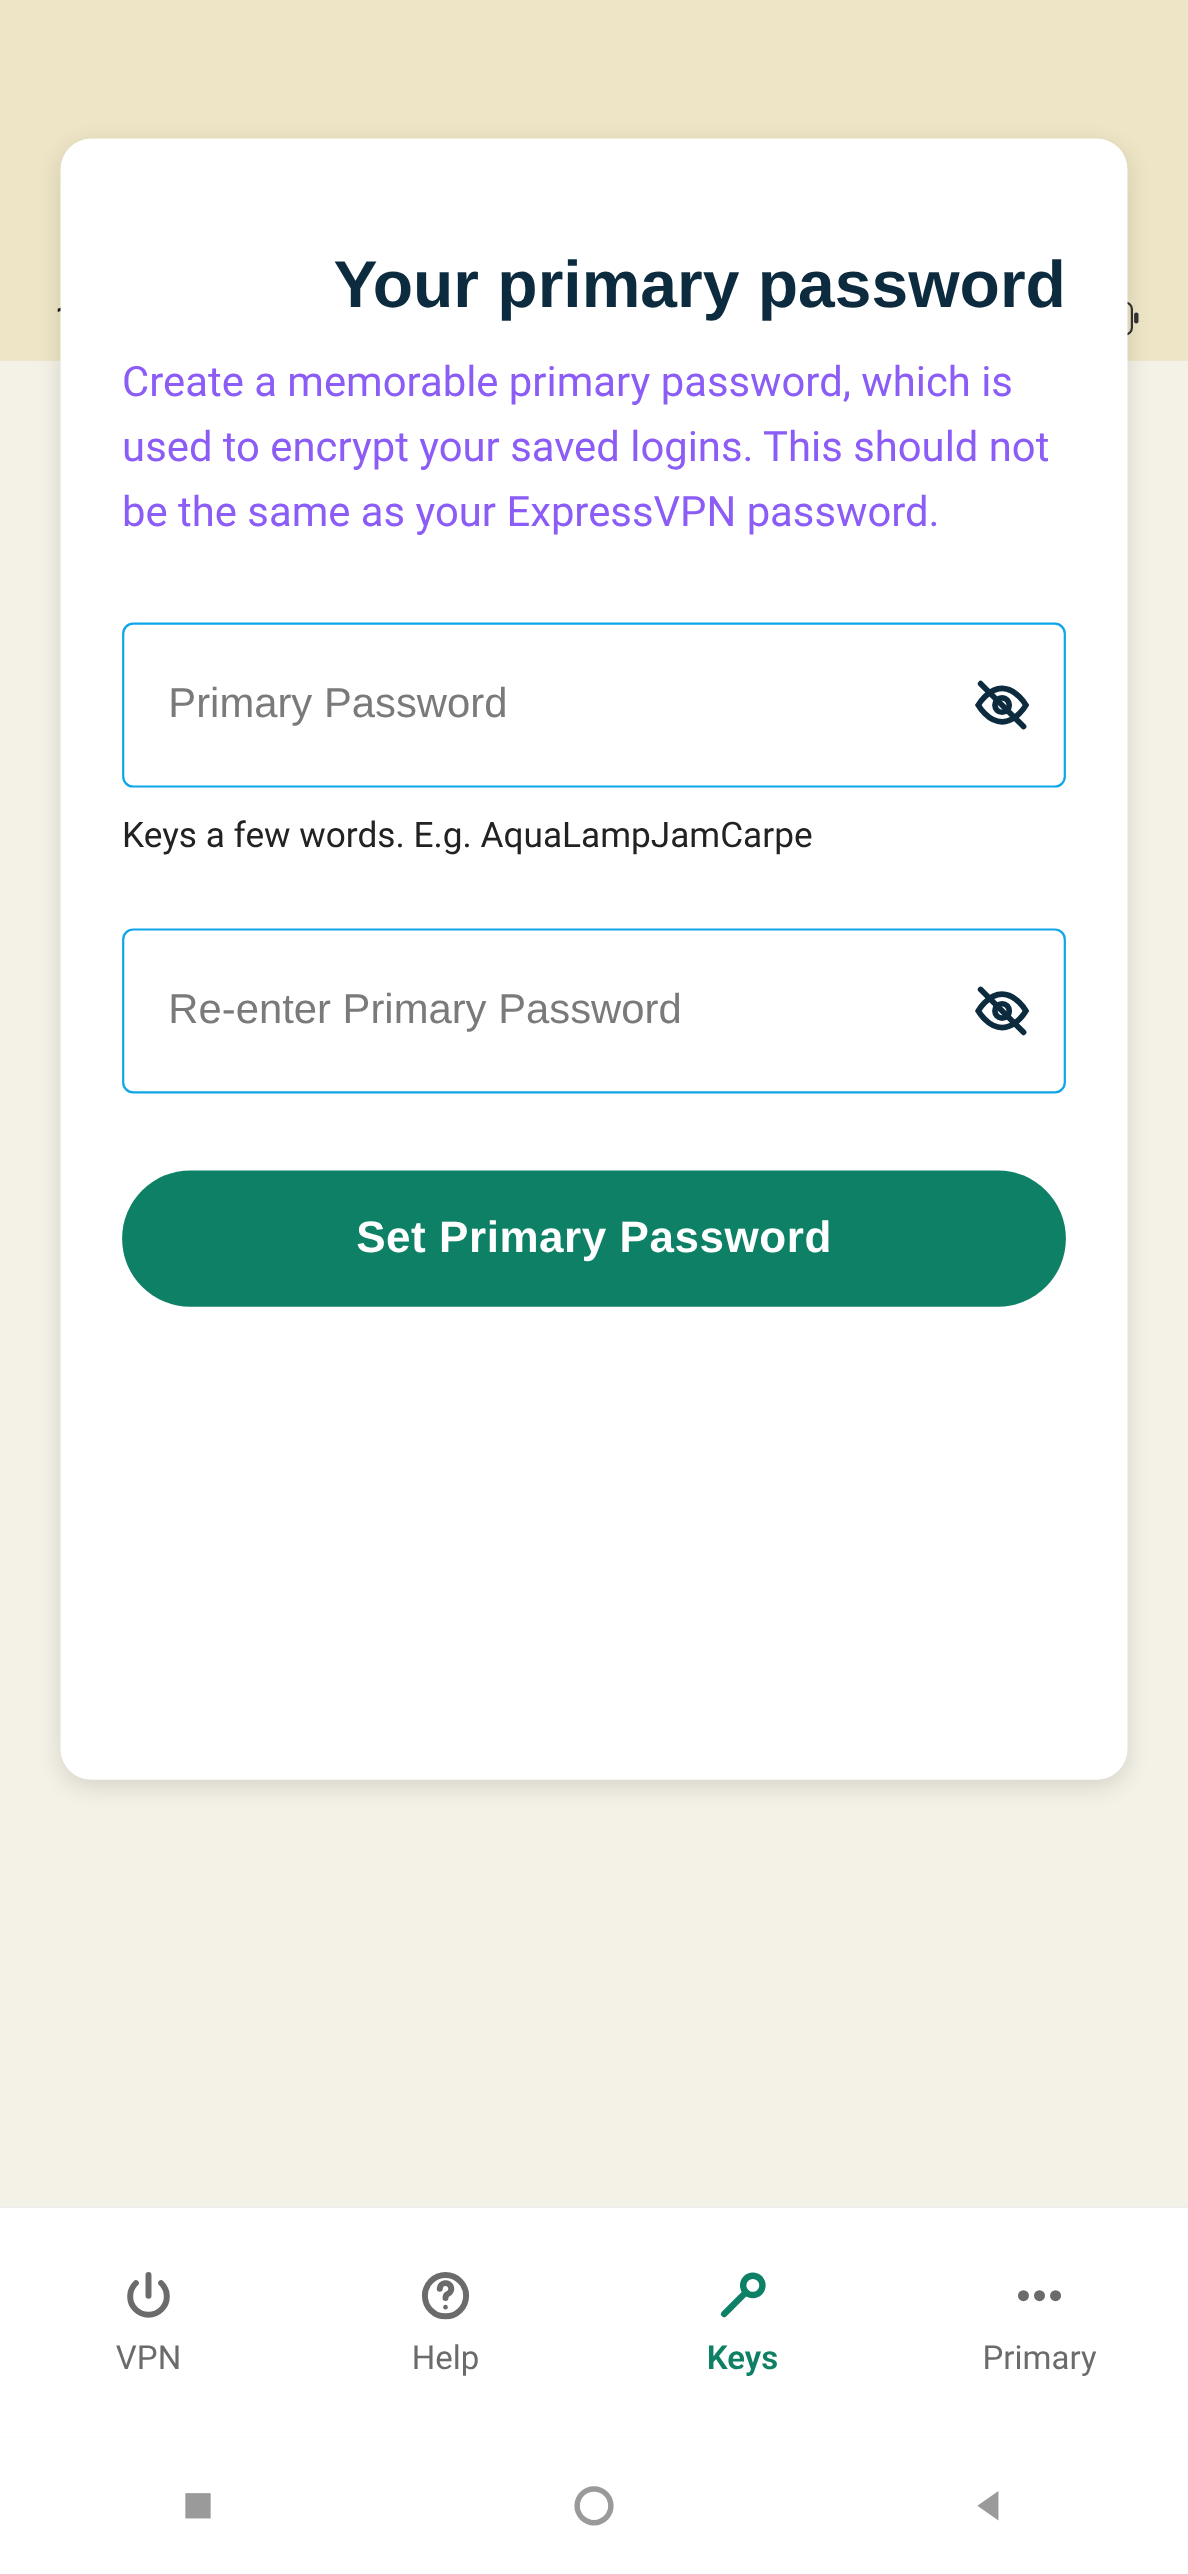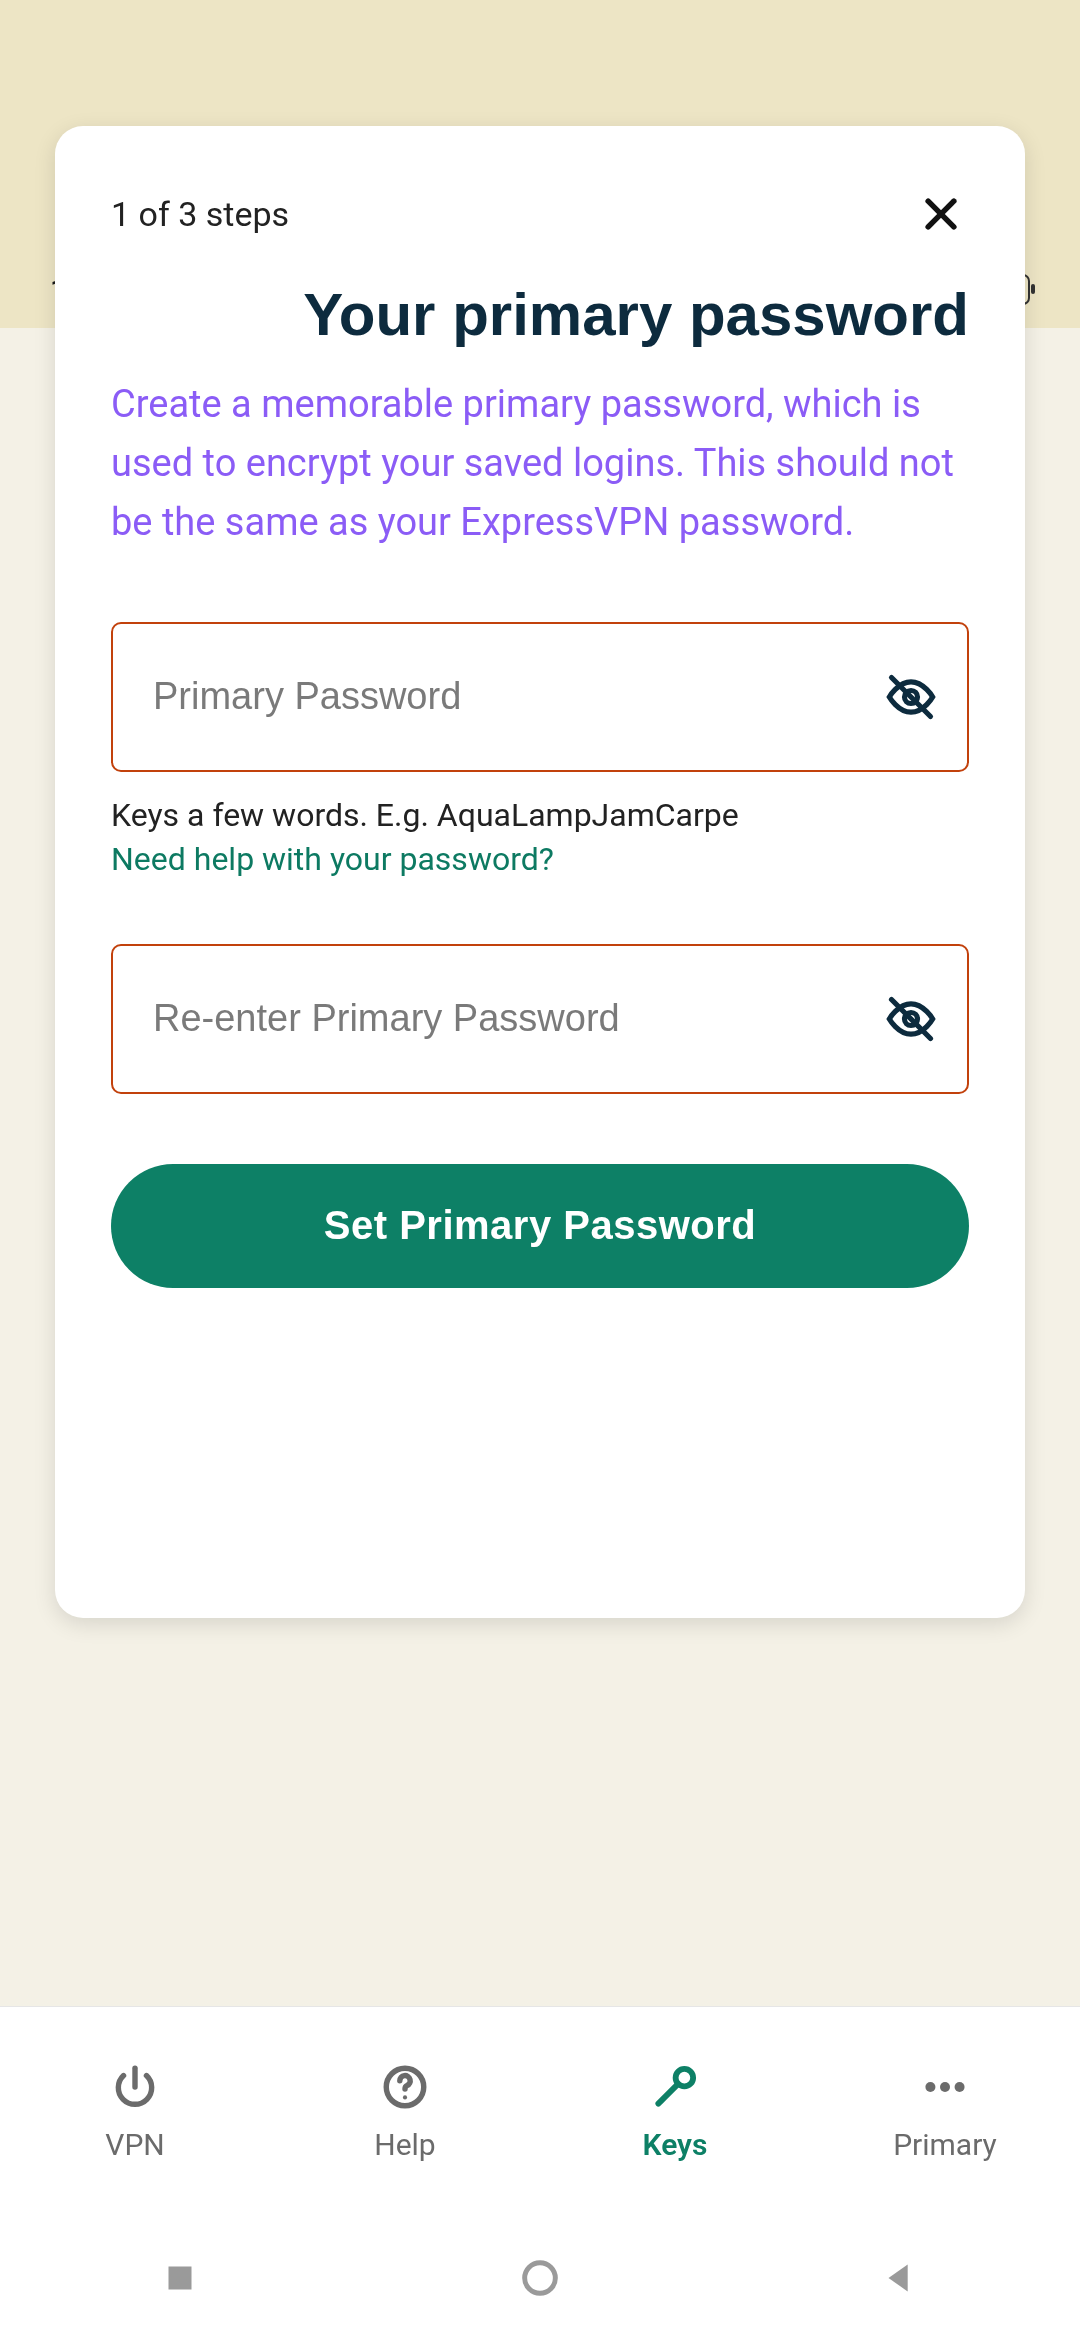--- a/index.html
+++ b/index.html
@@ -43,21 +43,21 @@
     margin-top: 38px;
     text-align: right;
   }
   .desc {
     font-size: 38px; color: #8b5cf6; line-height: 1.55;
     margin-top: 26px; font-weight: 400;
   }
 
   .field-wrap { margin-top: 70px; }
   .field {
-    border: 2px solid #c2410c; border-radius: 10px;
+    border: 2px solid #0ea5e9; border-radius: 10px;
     height: 150px; display: flex; align-items: center;
     padding: 0 28px 0 40px;
   }
   .field input {
     flex: 1; border: none; outline: none;
     font-size: 38px; color: #333; background: transparent;
   }
   .field input::placeholder { color: #7a7a7a; }
   .eye-btn { width: 56px; height: 56px; display: flex; align-items: center; justify-content: center; cursor: pointer; }
   .eye-btn svg { width: 52px; height: 52px; }
@@ -156,48 +156,38 @@
           <path d="M6 12c3.5-3.5 8.5-3.5 12 0"></path>
           <path d="M9 15c2-2 4-2 6 0"></path>
           <circle cx="12" cy="18" r="1.5" fill="#1a1a1a" stroke="none"></circle>
       </svg>
     </span>
     <span class="battery-box">87</span>
   </div>
 </div>
 
 <div class="card">
-  <div class="step-row">
-    <div class="step-text">1 of 3 steps</div>
-    <div class="close-btn">
-      <svg viewBox="0 0 24 24" fill="none" stroke="#111" stroke-width="3" stroke-linecap="round">
-        <line x1="5" y1="5" x2="19" y2="19"></line>
-          <line x1="19" y1="5" x2="5" y2="19"></line>
-      </svg>
-    </div>
-  </div>
 
   <h1 class="title">Your primary password</h1>
   <p class="desc">Create a memorable primary password, which is used to encrypt your saved logins. This should not be the same as your ExpressVPN password.</p>
 
   <div class="field-wrap">
     <div class="field">
       <input type="password" placeholder="Primary Password" style="">
       <div class="eye-btn">
         <svg viewBox="0 0 24 24" fill="none" stroke="#0d2b3e" stroke-width="2.4" stroke-linecap="round">
           <path d="M2 12s4-7 10-7 10 7 10 7-4 7-10 7S2 12 2 12z"></path>
           <circle cx="12" cy="12" r="3"></circle>
           <line x1="3" y1="3" x2="21" y2="21"></line>
         </svg>
       </div>
     </div>
     <div class="hint-line">
       <span>Keys a few words. E.g. </span><strong>AquaLampJamCarpe</strong>
     </div>
-    <div class="help-link">Need help with your password?</div>
   </div>
 
   <div class="field-wrap2">
     <div class="field">
       <input type="password" placeholder="Re-enter Primary Password" style="">
       <div class="eye-btn">
         <svg viewBox="0 0 24 24" fill="none" stroke="#0d2b3e" stroke-width="2.4" stroke-linecap="round">
           <path d="M2 12s4-7 10-7 10 7 10 7-4 7-10 7S2 12 2 12z"></path>
           <circle cx="12" cy="12" r="3"></circle>
           <line x1="3" y1="3" x2="21" y2="21"></line>

